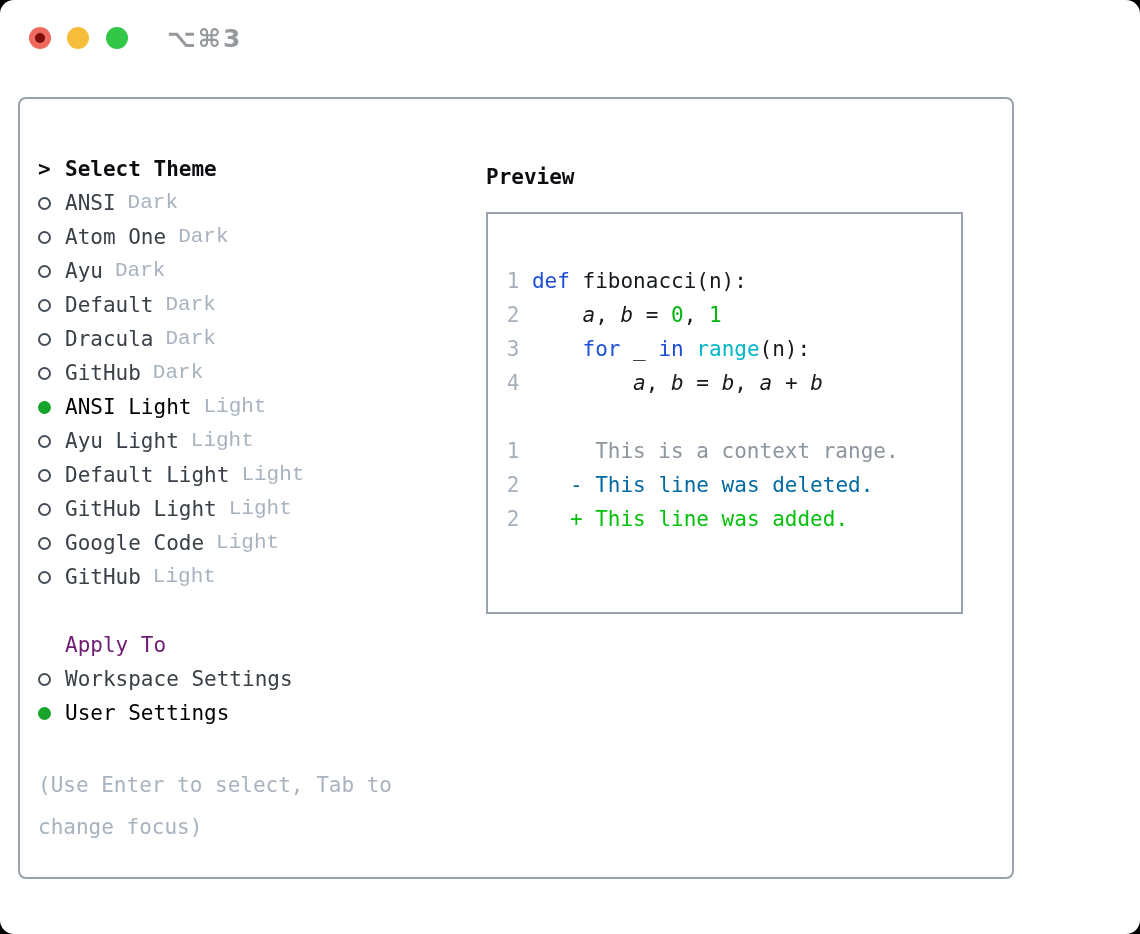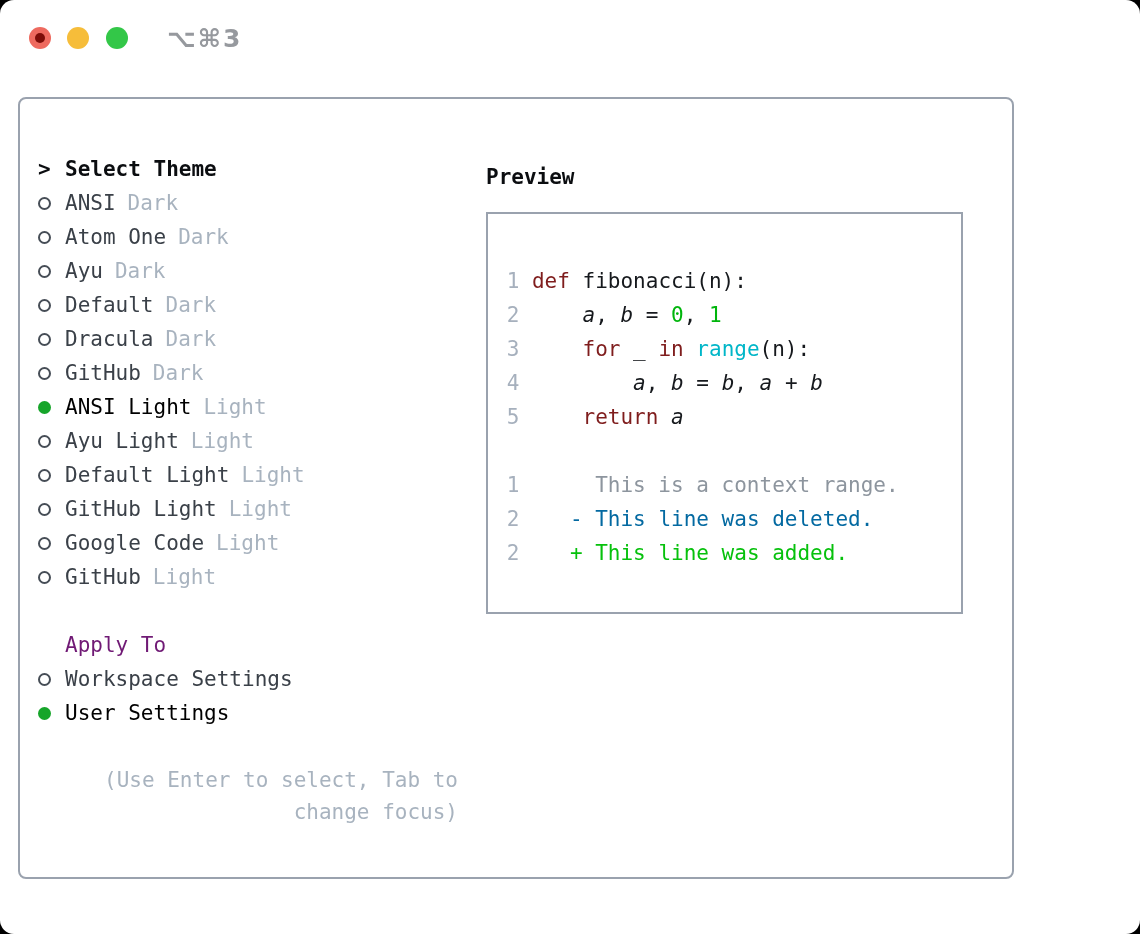--- a/index.html
+++ b/index.html
@@ -45,35 +45,35 @@
     width:27px;flex:0 0 27px;display:flex;align-items:center;
   }
   .prompt{font-weight:bold;color:#0b0d10;}
   .dot{width:13px;height:13px;border-radius:50%;box-sizing:border-box;}
   .dot.hollow{border:2px solid #464d56;background:transparent;}
   .dot.filled{background:#16a52a;}
   .header{font-weight:bold;color:#0b0d10;font-size:21px;line-height:34px;}
   .subheader{color:#701a75;}
   .name{color:#3a4048;}
   .name.sel{color:#000000;}
-  .suffix{color:#a8b3bf;margin-left:12px;}
+  .suffix{color:#a8b3bf;margin-left:12px;font-family:Liberation Mono, monospace;}
   .spacer{height:34px;}
   .hint{
     margin-top:34px;width:420px;
-    font-size:21px;line-height:32px;color:#a8b3bf;text-align:right;
+    font-size:21px;line-height:42px;color:#a8b3bf;
   }
   
   .preview-box{
     margin-top:18px;width:477px;height:402px;box-sizing:border-box;
     border:2px solid #9aa2ae;background:#fff;
     padding:50px 4px 0 6px;overflow:hidden;
   }
   .codeline{font-size:21px;line-height:34px;white-space:pre;}
   .codeline .num{color:#a6b0bd;}
-  .codeline .kw{color:#7f1d1d;}
+  .codeline .kw{color:#1d4ed8;}
   .codeline .fn{color:#00b6c8;}
   .codeline .lit{color:#00b50c;}
   .codeline .plain{color:#16191d;}
   .codeline .var{color:#16191d;font-style:italic;}
   .codeline .ctx{color:#8d959e;}
   .codeline .del{color:#0369a1;}
   .codeline .add{color:#06c10c;}
 </style>
 </head>
 <body>
@@ -125,21 +125,20 @@
       <div class="hint">(Use Enter to select, Tab to change focus)</div>
     </div>
 
     <div class="right-col">
       <div class="header">Preview</div>
       <div class="preview-box">
           <div class="codeline"><span class="num"> 1 </span><span class="kw">def</span><span class="plain"> fibonacci(n):</span></div>
           <div class="codeline"><span class="num"> 2 </span><span class="plain">    </span><span class="var">a</span><span class="plain">, </span><span class="var">b</span><span class="plain"> = </span><span class="lit">0</span><span class="plain">, </span><span class="lit">1</span></div>
           <div class="codeline"><span class="num"> 3 </span><span class="plain">    </span><span class="kw">for</span><span class="plain"> _ </span><span class="kw">in</span><span class="plain"> </span><span class="fn">range</span><span class="plain">(n):</span></div>
           <div class="codeline"><span class="num"> 4 </span><span class="plain">        </span><span class="var">a</span><span class="plain">, </span><span class="var">b</span><span class="plain"> = </span><span class="var">b</span><span class="plain">, </span><span class="var">a</span><span class="plain"> + </span><span class="var">b</span></div>
-          <div class="codeline"><span class="num"> 5 </span><span class="plain">    </span><span class="kw">return</span><span class="plain"> </span><span class="var">a</span></div>
           <div class="codeline"><span class="plain"> </span></div>
           <div class="codeline"><span class="num"> 1 </span><span class="plain">     </span><span class="ctx">This is a context range.</span></div>
           <div class="codeline"><span class="num"> 2 </span><span class="plain">   </span><span class="del">- This line was deleted.</span></div>
           <div class="codeline"><span class="num"> 2 </span><span class="plain">   </span><span class="add">+ This line was added.</span></div>
         </div>
     </div>
 
   </div>
 </div>
 

